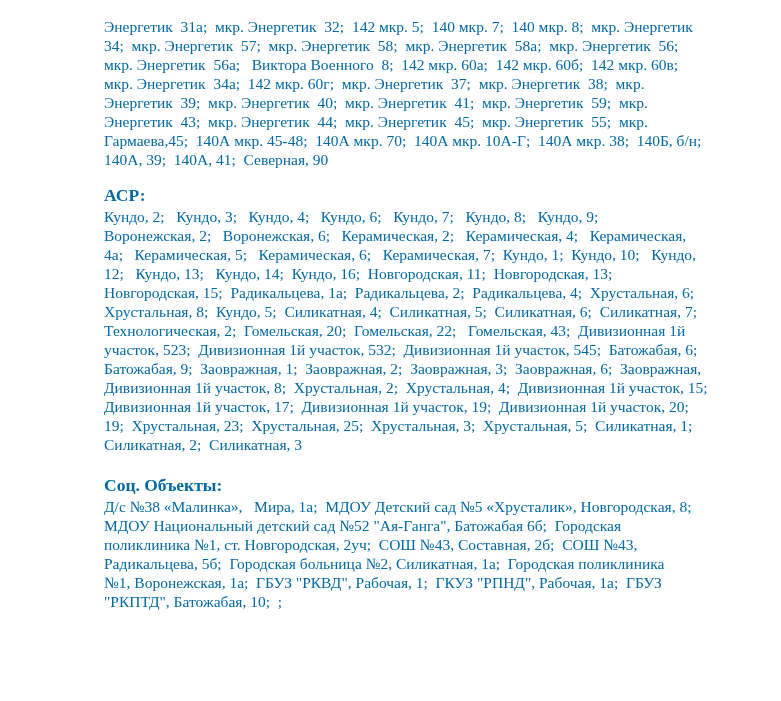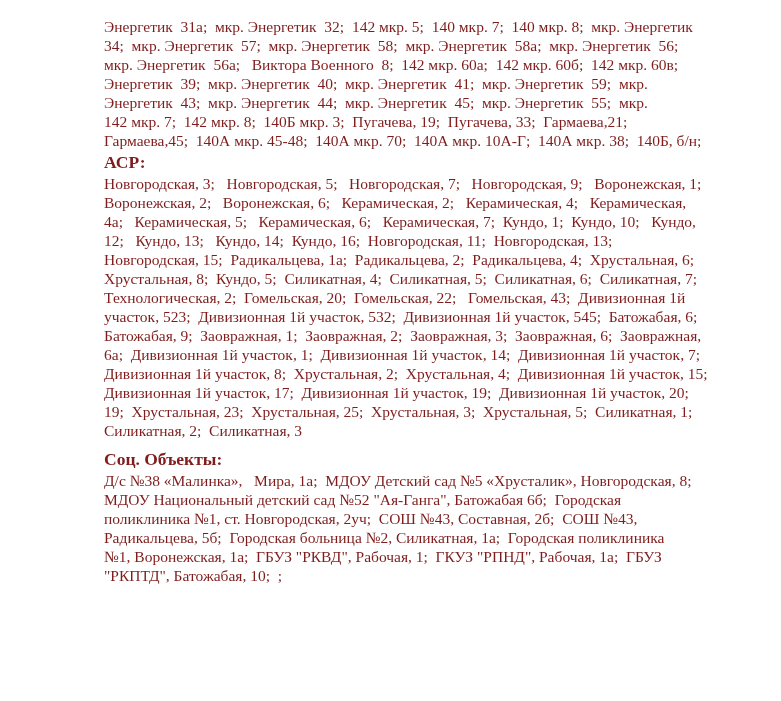--- a/index.html
+++ b/index.html
@@ -11,65 +11,66 @@
     position: relative;
     width: 781px;
     height: 701px;
     background: #ffffff;
     overflow: hidden;
     box-sizing: border-box;
     padding: 17px 20px 0 104px;
     font-family: "Liberation Serif", "DejaVu Serif", serif;
     font-size: 15.5px;
     line-height: 19px;
-    color: #7f1d1d;
+    color: #0369a1;
   }
   .section { }
   .line {
     white-space: pre;
   }
   .heading {
     font-size: 17.5px;
     font-weight: 700;
     line-height: 24px;
     white-space: pre;
   }
   .sec-asr .heading {
+    margin-top: 14px;
   }
   .sec-social-objects .heading {
-    margin-top: 8px;
+    margin-top: 20px;
     line-height: 23px;
   }
 </style>
 </head>
 <body>
 
 <div class="page">
   <div id="doc">
       <div class="section sec-energetik-continued">
         <div class="line">Энергетик  31а;  мкр. Энергетик  32;  142 мкр. 5;  140 мкр. 7;  140 мкр. 8;  мкр. Энергетик</div>
         <div class="line">34;  мкр. Энергетик  57;  мкр. Энергетик  58;  мкр. Энергетик  58а;  мкр. Энергетик  56;</div>
         <div class="line">мкр. Энергетик  56а;   Виктора Военного  8;  142 мкр. 60а;  142 мкр. 60б;  142 мкр. 60в;</div>
+        <div class="line">мкр. Энергетик  34а;  142 мкр. 60г;  мкр. Энергетик  37;  мкр. Энергетик  38;  мкр.</div>
         <div class="line">Энергетик  39;  мкр. Энергетик  40;  мкр. Энергетик  41;  мкр. Энергетик  59;  мкр.</div>
         <div class="line">Энергетик  43;  мкр. Энергетик  44;  мкр. Энергетик  45;  мкр. Энергетик  55;  мкр.</div>
-        <div class="line">142 мкр. 7;  142 мкр. 8;  140Б мкр. 3;  Пугачева, 19;  Пугачева, 33;  Гармаева,21;</div>
         <div class="line">Гармаева,45;  140А мкр. 45-48;  140А мкр. 70;  140А мкр. 10А-Г;  140А мкр. 38;  140Б, б/н;</div>
+        <div class="line">140А, 39;  140А, 41;  Северная, 90</div>
       </div>
       <div class="section sec-asr">
         <div class="heading">АСР:</div>
-        <div class="line">Новгородская, 3;   Новгородская, 5;   Новгородская, 7;   Новгородская, 9;   Воронежская, 1;</div>
+        <div class="line">Кундо, 2;   Кундо, 3;   Кундо, 4;   Кундо, 6;   Кундо, 7;   Кундо, 8;   Кундо, 9;</div>
         <div class="line">Воронежская, 2;   Воронежская, 6;   Керамическая, 2;   Керамическая, 4;   Керамическая,</div>
         <div class="line">4а;   Керамическая, 5;   Керамическая, 6;   Керамическая, 7;  Кундо, 1;  Кундо, 10;   Кундо,</div>
         <div class="line">12;   Кундо, 13;   Кундо, 14;  Кундо, 16;  Новгородская, 11;  Новгородская, 13;</div>
         <div class="line">Новгородская, 15;  Радикальцева, 1а;  Радикальцева, 2;  Радикальцева, 4;  Хрустальная, 6;</div>
         <div class="line">Хрустальная, 8;  Кундо, 5;  Силикатная, 4;  Силикатная, 5;  Силикатная, 6;  Силикатная, 7;</div>
         <div class="line">Технологическая, 2;  Гомельская, 20;  Гомельская, 22;   Гомельская, 43;  Дивизионная 1й</div>
         <div class="line">участок, 523;  Дивизионная 1й участок, 532;  Дивизионная 1й участок, 545;  Батожабая, 6;</div>
         <div class="line">Батожабая, 9;  Заовражная, 1;  Заовражная, 2;  Заовражная, 3;  Заовражная, 6;  Заовражная,</div>
-        <div class="line">6а;  Дивизионная 1й участок, 1;  Дивизионная 1й участок, 14;  Дивизионная 1й участок, 7;</div>
         <div class="line">Дивизионная 1й участок, 8;  Хрустальная, 2;  Хрустальная, 4;  Дивизионная 1й участок, 15;</div>
         <div class="line">Дивизионная 1й участок, 17;  Дивизионная 1й участок, 19;  Дивизионная 1й участок, 20;</div>
         <div class="line">19;  Хрустальная, 23;  Хрустальная, 25;  Хрустальная, 3;  Хрустальная, 5;  Силикатная, 1;</div>
         <div class="line">Силикатная, 2;  Силикатная, 3</div>
       </div>
       <div class="section sec-social-objects">
         <div class="heading">Соц. Объекты:</div>
         <div class="line">Д/с №38 «Малинка»,   Мира, 1а;  МДОУ Детский сад №5 «Хрусталик», Новгородская, 8;</div>
         <div class="line">МДОУ Национальный детский сад №52 "Ая-Ганга", Батожабая 6б;  Городская</div>
         <div class="line">поликлиника №1, ст. Новгородская, 2уч;  СОШ №43, Составная, 2б;  СОШ №43,</div>

